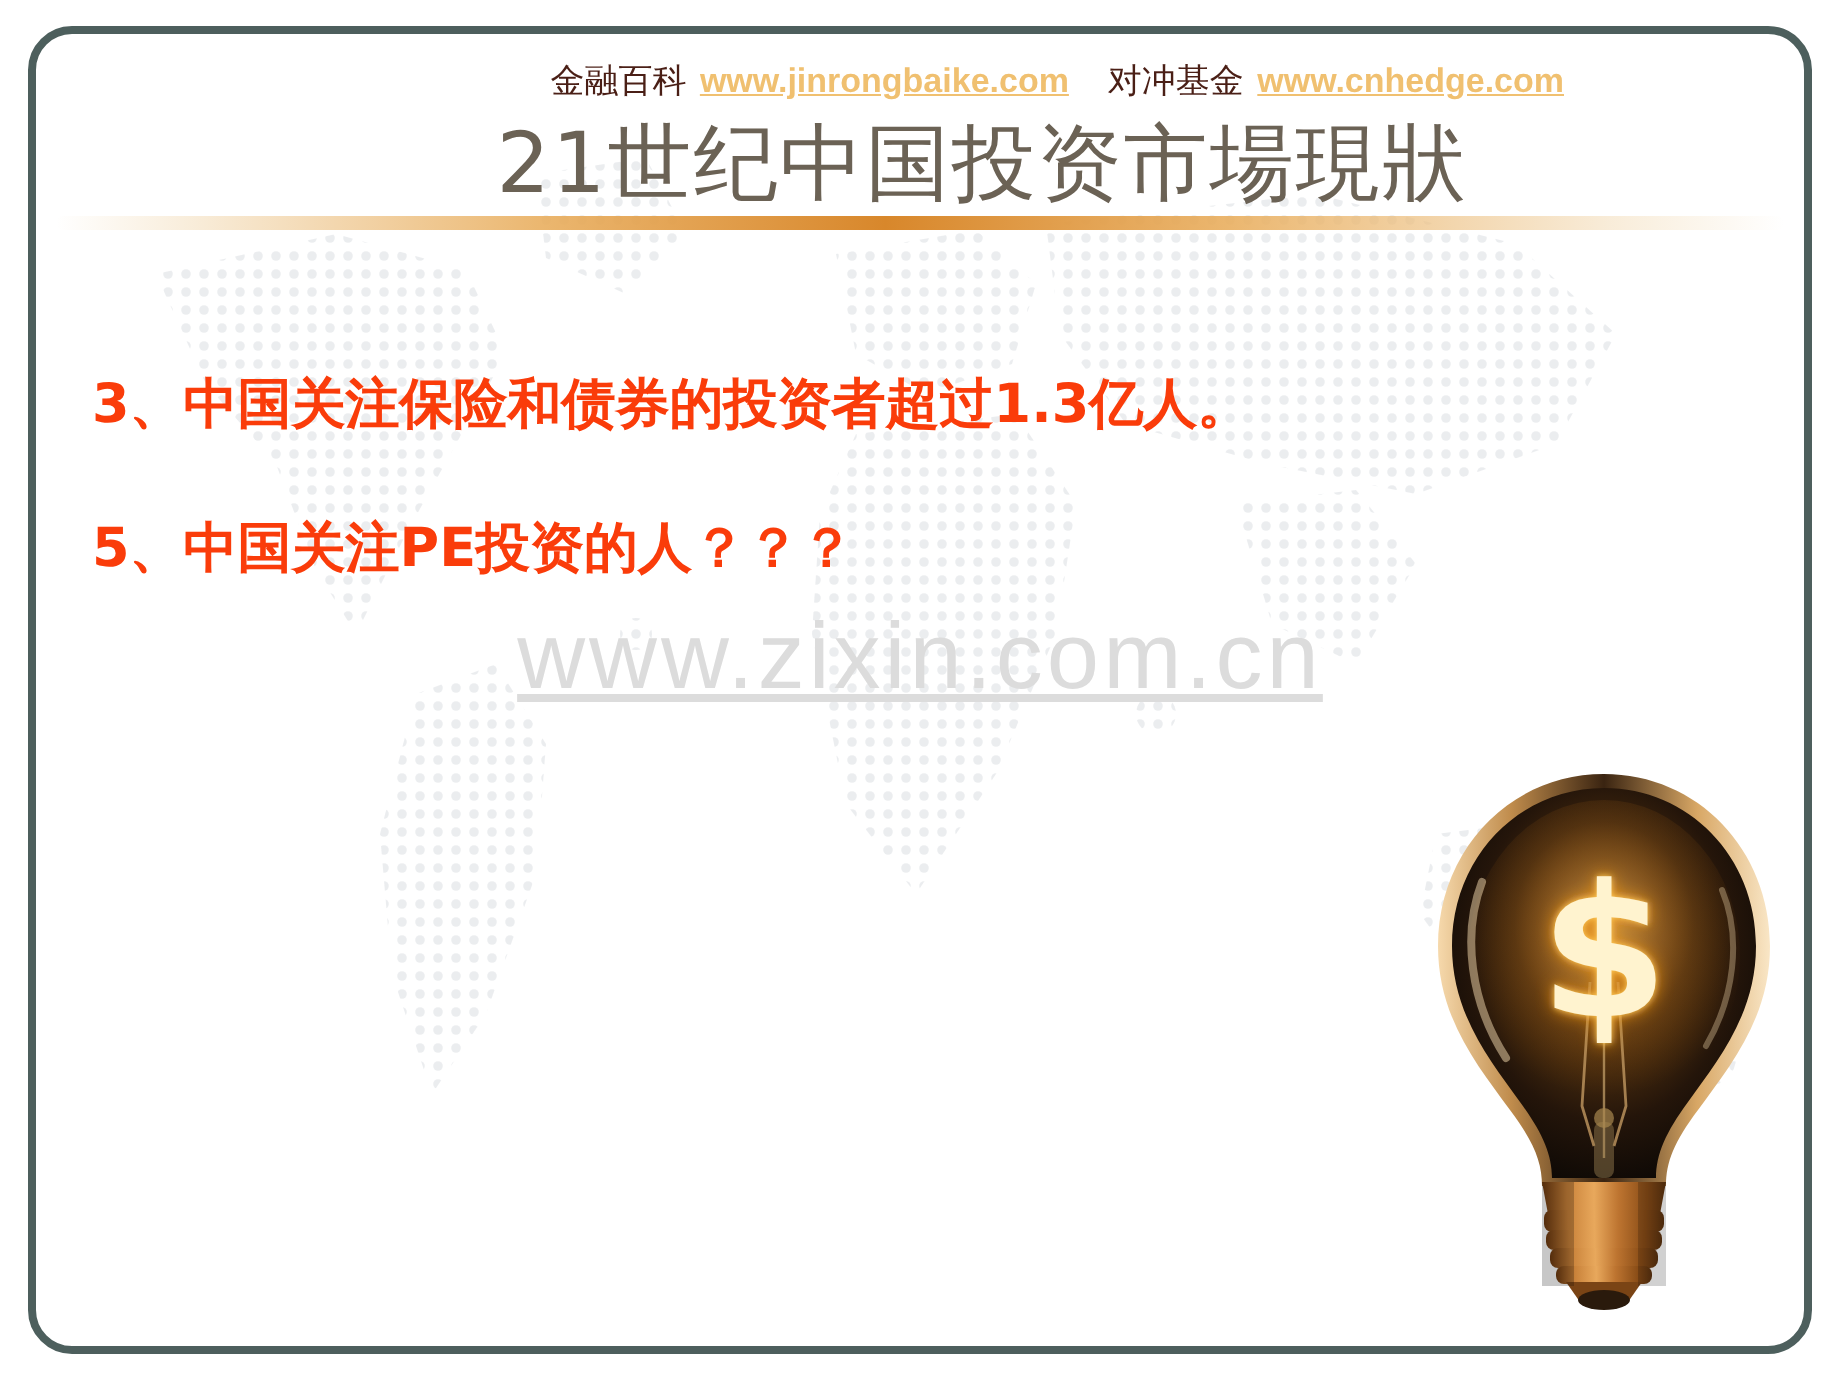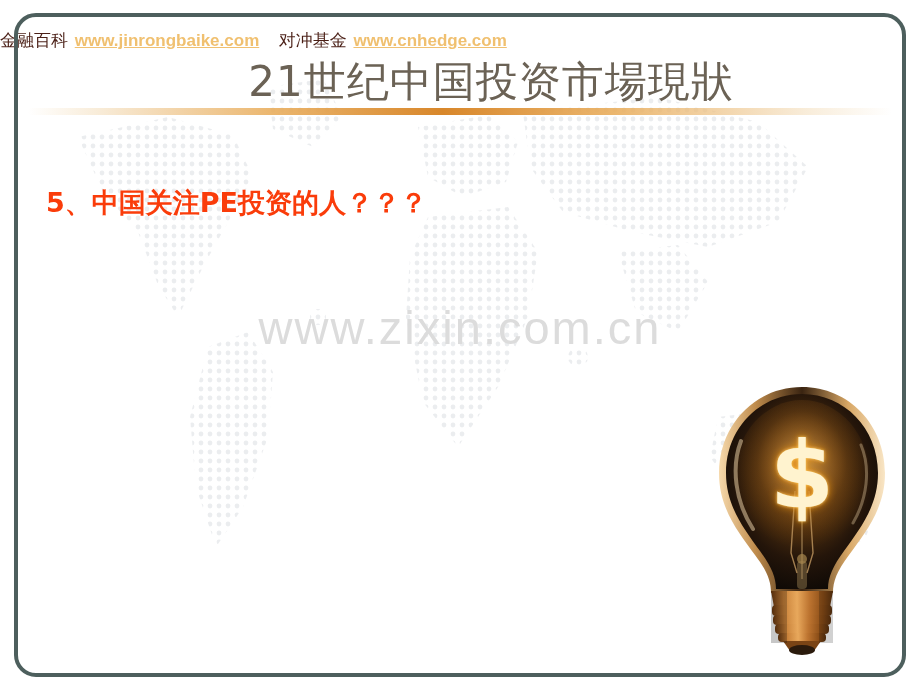--- a/index.html
+++ b/index.html
@@ -53,29 +53,30 @@
     top: 300px;
     width: 920px;
     text-align: center;
     font-size: 47px;
     letter-spacing: 2px;
     color: #dcdcdc;
     font-family: "Liberation Sans", "DejaVu Sans", sans-serif;
     z-index: 2;
     white-space: nowrap;
     user-select: none;
+    text-decoration: underline;
   }
 
   
   .credit {
     position: absolute;
     left: 0;
     top: 30px;
     width: 784px;
-    text-align: left;
+    text-align: right;
     font-size: 17px;
     line-height: 22px;
     z-index: 5;
     white-space: nowrap;
     font-family: "Liberation Sans", "DejaVu Sans", sans-serif;
   }
   .credit .cn {
     color: #4a1f16;
     font-weight: 500;
   }
@@ -202,20 +203,21 @@
     <span class="gap"></span>
     <span class="cn">对冲基金</span>
     <span class="url">www.cnhedge.com</span>
   </div>
 
   <div class="title">21世纪中国投资市場現狀</div>
 
   <div class="divider"></div>
 
   <div class="bullets">
+    <div class="bullet">3、中国关注保险和债券的投资者超过1.3亿人。</div>
     <div class="bullet">5、中国关注PE投资的人？？？</div>
   </div>
 
   <div class="bulb">
     <svg width="186" height="272" viewBox="0 0 186 272" xmlns="http://www.w3.org/2000/svg">
       <defs>
         <radialGradient id="glassGlow" cx="50%" cy="42%" r="62%">
           <stop offset="0%" stop-color="#8a5a20"></stop>
           <stop offset="38%" stop-color="#53320f"></stop>
           <stop offset="70%" stop-color="#24150a"></stop>

